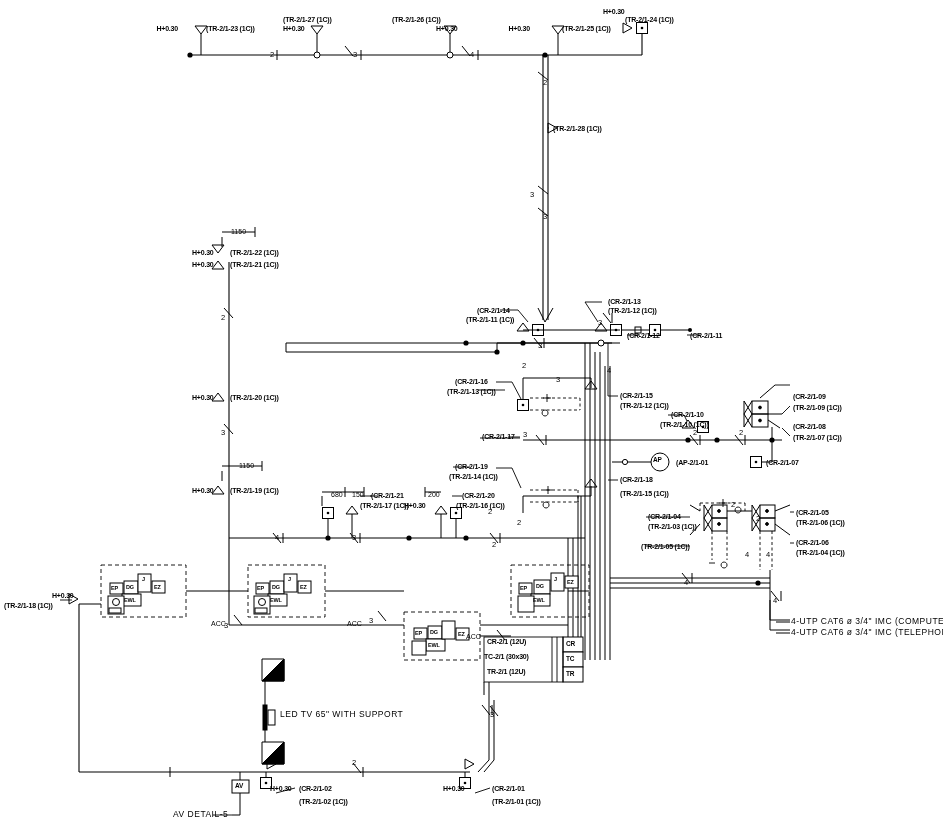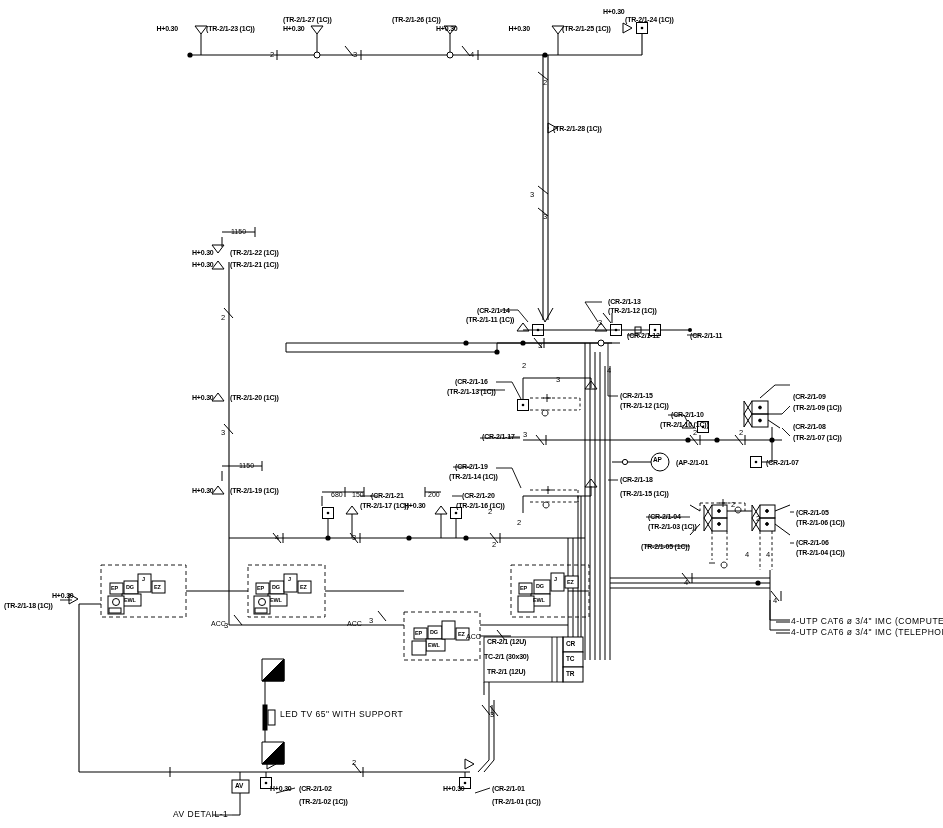--- a/index.html
+++ b/index.html
@@ -650,21 +650,21 @@
   <div class="lbl" style="left:484px;top:653px;">TC-2/1 (30x30)</div>
   <div class="lbl" style="left:487px;top:668px;">TR-2/1 (12U)</div>
   <div class="lbl" style="left:566px;top:640px;font-size:6.5px;">CR</div>
   <div class="lbl" style="left:566px;top:655px;font-size:6.5px;">TC</div>
   <div class="lbl" style="left:566px;top:670px;font-size:6.5px;">TR</div>
 
   <div class="lbl big" style="left:791px;top:617px;font-weight:normal;">4-UTP CAT6 ø 3/4" IMC (COMPUTER)</div>
   <div class="lbl big" style="left:791px;top:628px;font-weight:normal;">4-UTP CAT6 ø 3/4" IMC (TELEPHONE)</div>
 
   <div class="lbl big" style="left:280px;top:710px;font-weight:normal;">LED TV 65" WITH SUPPORT</div>
-  <div class="lbl big" style="left:173px;top:810px;font-weight:normal;">AV DETAIL-1</div>
+  <div class="lbl big" style="left:173px;top:810px;font-weight:normal;">AV DETAIL-5</div>
   <div class="lbl" style="left:235px;top:782px;font-size:6.5px;">AV</div>
   <div class="lbl" style="left:653px;top:456px;font-size:6.5px;">AP</div>
 
   <div class="lbl" style="left:111px;top:584px;font-size:5.5px;">EP</div>
   <div class="lbl" style="left:126px;top:583px;font-size:5.5px;">DG</div>
   <div class="lbl" style="left:124px;top:596px;font-size:5.5px;">EWL</div>
   <div class="lbl" style="left:154px;top:583px;font-size:5.5px;">EZ</div>
   <div class="lbl" style="left:142px;top:575px;font-size:5.5px;">J</div>
 
   <div class="lbl" style="left:257px;top:584px;font-size:5.5px;">EP</div>

